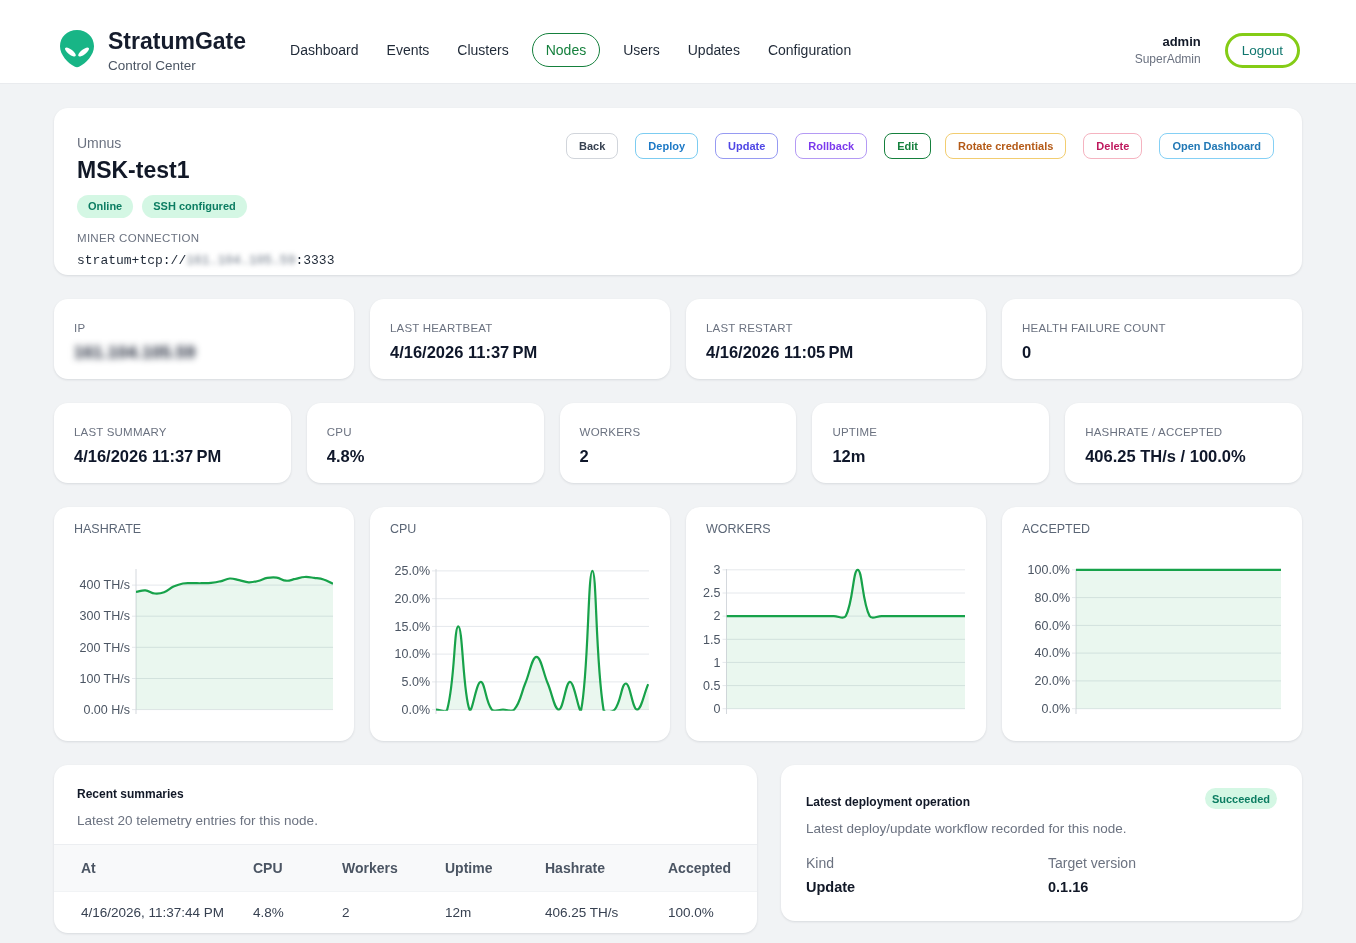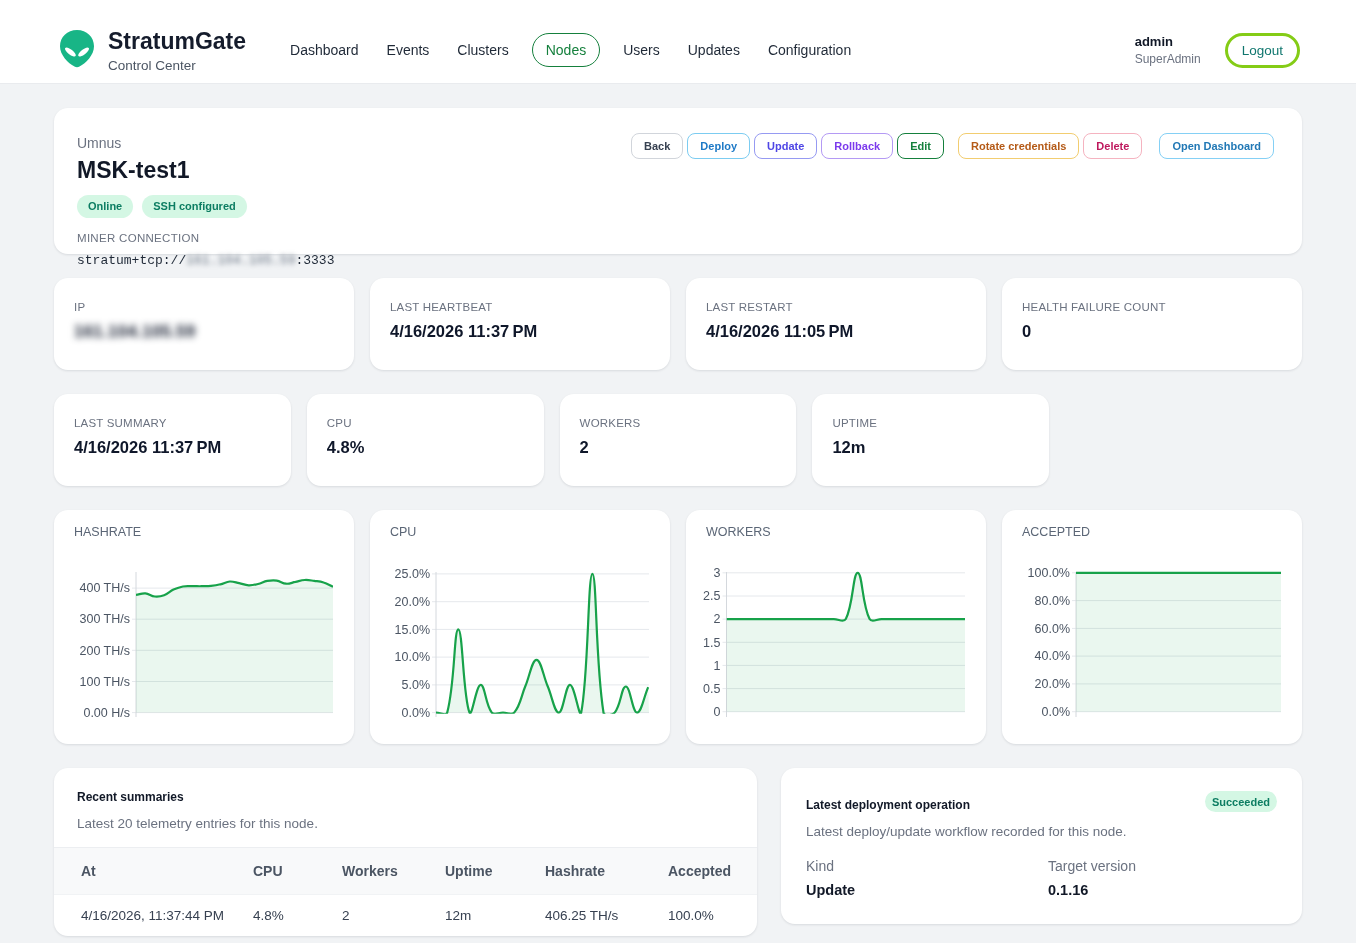--- a/index.html
+++ b/index.html
@@ -5,47 +5,47 @@
 html,body{width:1356px;height:943px;overflow:hidden}
 body{background:#f1f3f5;font-family:"Liberation Sans",sans-serif;color:#111827}
 .hdr{background:#fff;height:84px;border-bottom:1px solid #e9ebee;display:flex;align-items:center;padding:17px 56px 0 60px}
 .logo{width:34px;height:38px;margin-right:14px;margin-top:-3px}
 .brand b{display:block;font-size:23px;letter-spacing:0;color:#151c2c}
 .brand span{display:block;font-size:13.5px;color:#4b5563;margin-top:3px}
 nav{display:flex;align-items:center;gap:18px;margin-left:39px;font-size:14px;color:#1f2937}
 nav a{color:#1f2937;text-decoration:none;padding:0 5px}
 nav a.act{color:#15803d;border:1px solid #15803d;border-radius:999px;padding:8px 13px}
 .hright{margin-left:auto;display:flex;align-items:center;gap:24px}
-.who{text-align:left}
+.who{text-align:right}
 .who b{display:block;font-size:13px;color:#111827}
 .who span{display:block;font-size:12px;color:#6b7280;margin-top:3px}
 .logout{border:3px solid #84cc16;color:#0f766e;background:#fff;border-radius:999px;padding:7px 14px;font-size:13.5px;font-family:inherit}
 main{width:1248px;margin:0 auto;padding-top:24px}
 .card{background:#fff;border-radius:14px;box-shadow:0 1px 3px rgba(16,24,40,.07),0 1px 2px rgba(16,24,40,.04)}
-.nodecard{height:146px;position:relative;padding:27px 28px 0 23px}
+.nodecard{height:167px;position:relative;padding:27px 28px 0 23px}
 .lbl-sm{font-size:14px;color:#6b7280}
 h1{font-size:23px;color:#111827;margin-top:6px;letter-spacing:0}
 .pills{display:flex;gap:9px;margin-top:11px}
 .pill{background:#d4f7e4;color:#0c7d62;font-size:11px;font-weight:bold;border-radius:999px;padding:5px 11px;line-height:13px}
 .mclabel{margin-top:14px;font-size:11.5px;color:#6b7280;letter-spacing:.3px}
 .mono{font-family:"Liberation Mono",monospace;font-size:13px;margin-top:9px;color:#1f2937}
 .blur{filter:blur(2.8px);color:#6a7584}
 .vblur{filter:blur(3.5px);font-size:14.5px;letter-spacing:.5px}
 .btnrow{position:absolute;top:25px;right:28px;display:flex;align-items:center}
-.btn{border-radius:8px;border:1px solid #d1d5db;background:#fff;color:#374151;font-weight:bold;font-size:11px;height:26px;padding:0 12px;margin-left:4px;font-family:inherit;white-space:nowrap}
+.btn{border-radius:8px;border:1px solid #d1d5db;background:#fff;color:#374151;font-weight:bold;font-size:11px;height:26px;padding:0 12px;margin-left:17px;font-family:inherit;white-space:nowrap}
 .b-deploy{border-color:#7cccf1;color:#1d79c6}
 .b-update{border-color:#969af2;color:#4f46e5}
 .b-rollback{border-color:#b49af4;color:#7c3aed}
 .b-edit{border-color:#15803d;color:#15803d}
 .b-rotate{border-color:#f2cd70;color:#b45a17;margin-left:14px}
 .b-delete{border-color:#f5b3c0;color:#be185d}
 .b-open{border-color:#85d0f5;color:#2178b5;margin-left:17px}
 .row4{display:grid;grid-template-columns:repeat(4,1fr);gap:16px;margin-top:24px}
 .row5{display:grid;grid-template-columns:repeat(5,1fr);gap:16px;margin-top:24px}
-.stat{height:92px;padding:23px 18px 0 20px}
+.stat{height:80px;padding:23px 18px 0 20px}
 .stat .k{font-size:11.5px;color:#6b7280;letter-spacing:.2px}
 .stat .v{font-size:16.5px;font-weight:bold;margin-top:9px;color:#0f172a}
 .chart{height:234px;position:relative}
 .chart .t{position:absolute;top:15px;left:20px;font-size:12.5px;color:#5b6676}
 .bot{display:grid;grid-template-columns:703px 521px;gap:24px;margin-top:24px;align-items:start}
 .bcard{border-radius:14px;background:#fff;overflow:hidden;box-shadow:0 1px 3px rgba(16,24,40,.07),0 1px 2px rgba(16,24,40,.04)}
 .bcard .pad{padding:22px 24px 0 23px}
 .bcard .pad2{padding:28px 25px 0 25px}
 h2{font-size:12px;color:#111827}
 .sub{font-size:13.5px;color:#6b7280;margin-top:12px}
@@ -138,20 +138,24 @@
         <div class="v">4.8%</div>
       </div>
     <div class="card stat">
         <div class="k">WORKERS</div>
         <div class="v">2</div>
       </div>
     <div class="card stat">
         <div class="k">UPTIME</div>
         <div class="v">12m</div>
       </div>
+    <div class="card stat">
+        <div class="k">HASHRATE / ACCEPTED</div>
+        <div class="v">406.25 TH/s / 100.0%</div>
+      </div>
   </div>
   <div class="row4" id="charts">
     <div class="card chart"><div class="t">HASHRATE</div><svg width="100%" height="234" viewBox="0 0 300 234" preserveAspectRatio="none">
           <defs>
             <clipPath id="cpA">
               <rect x="82" y="58" width="197" height="145.79999999999998"></rect>
             </clipPath>
           </defs>
           <line x1="78" y1="78.1" x2="279" y2="78.1" stroke="#e5e8ec" stroke-width="1"></line>
           <line x1="78" y1="109.2" x2="279" y2="109.2" stroke="#e5e8ec" stroke-width="1"></line>

